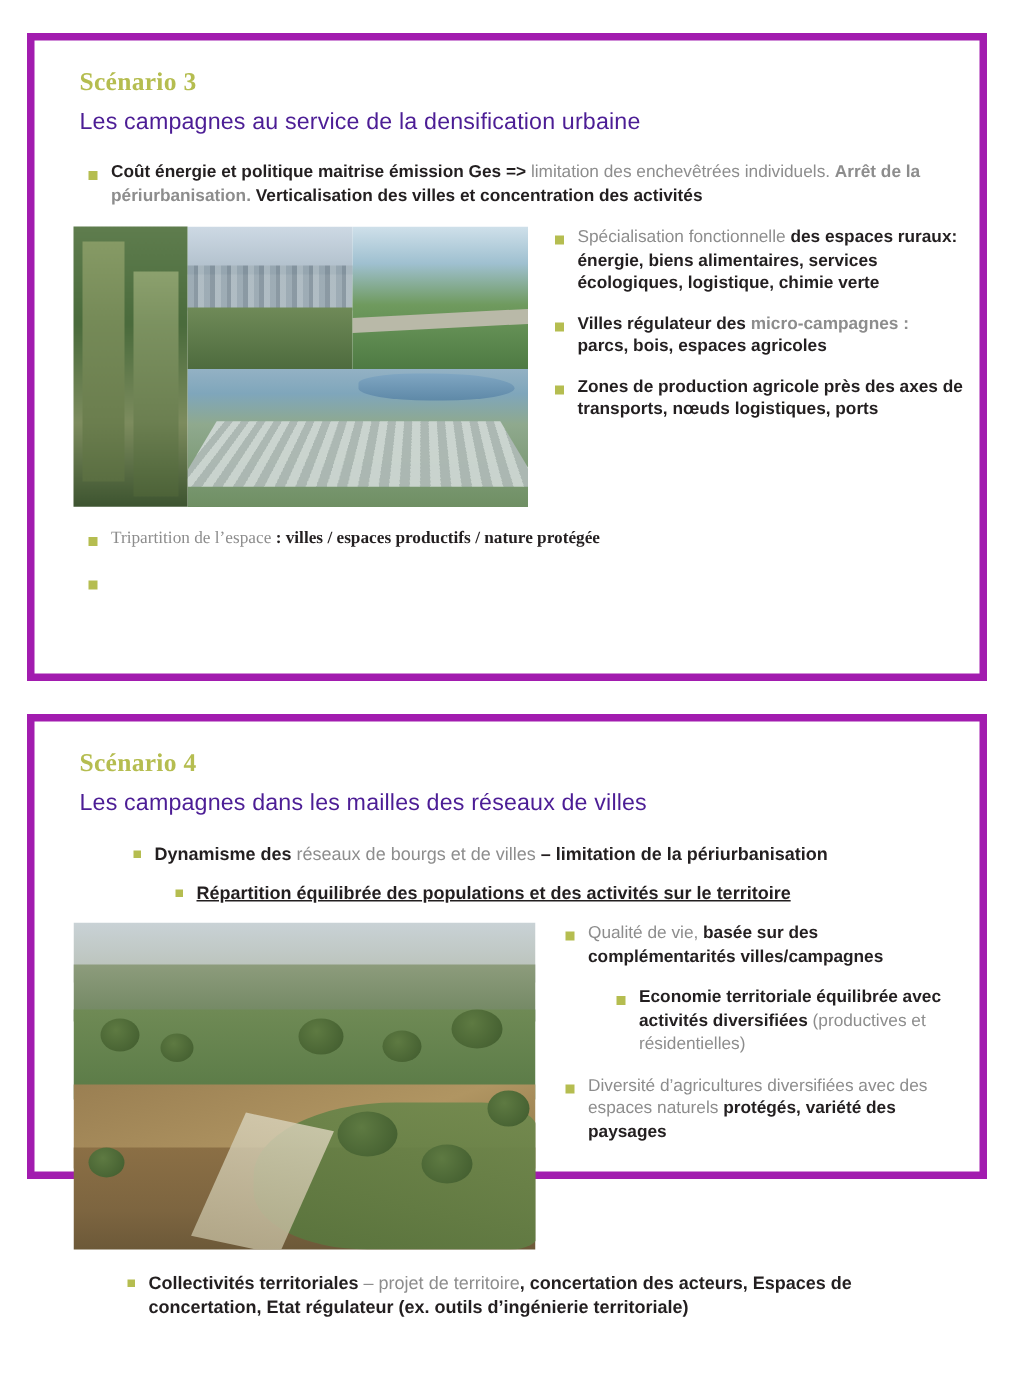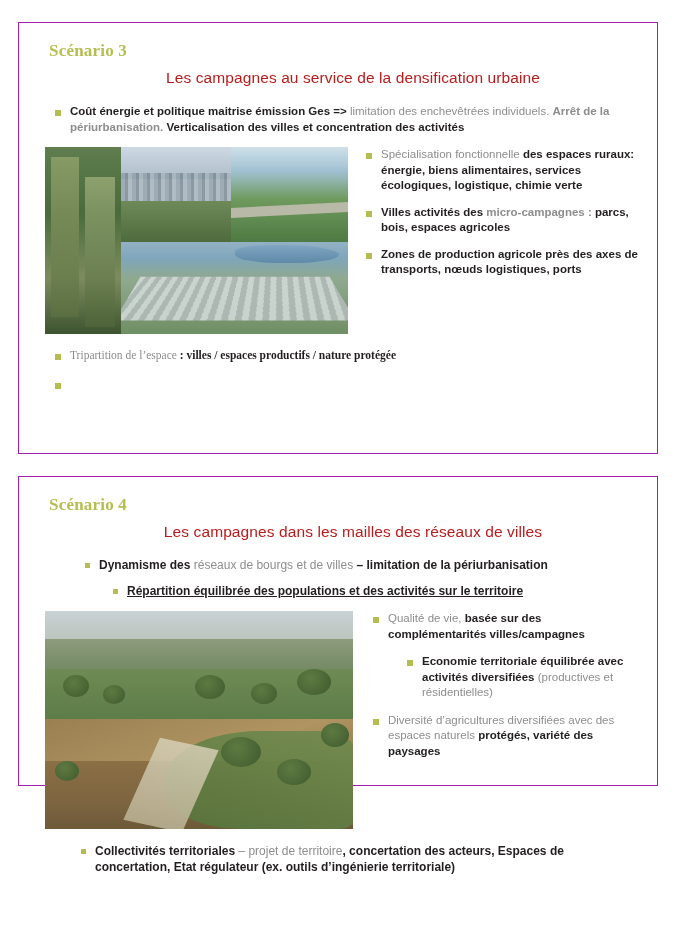--- a/index.html
+++ b/index.html
@@ -17,21 +17,21 @@
   .page {
     width: 675px;
     height: 928px;
     padding: 0;
     box-sizing: border-box;
     position: relative;
   }
   .slide {
     position: absolute;
     left: 18px;
-    border: 1px solid #a21caf;
+    border: 5px solid #a21caf;
     background: #ffffff;
     box-sizing: border-box;
   }
   #slide-1 {
     top: 22px;
     width: 640px;
     height: 432px;
   }
   #slide-2 {
     top: 476px;
@@ -41,24 +41,23 @@
   .slide-title {
     font-size: 17px;
     font-weight: bold;
     color: #b5bd50;
     letter-spacing: 0.2px;
     margin: 18px 0 0 30px;
     font-family: "Liberation Serif", serif;
   }
   .slide-subtitle {
     font-size: 15.5px;
-    color: #b91c1c;
+    color: #4c1d95;
     margin: 8px 0 0 30px;
     letter-spacing: 0.1px;
-    text-align: center;
   }
   .bullet-row {
     display: flex;
     align-items: flex-start;
   }
   .sq {
     width: 6px;
     height: 6px;
     background: #b5bd50;
     flex: 0 0 6px;
@@ -285,21 +284,21 @@
       <div id="s1-right">
         <div class="bullet-row">
           <span class="sq"></span>
           <span class="btext">
             <span class="gray">Spécialisation fonctionnelle </span><span class="bold">des espaces ruraux: énergie, biens alimentaires, services écologiques, logistique, chimie verte</span>
           </span>
         </div>
         <div class="bullet-row">
           <span class="sq"></span>
           <span class="btext">
-            <span class="bold">Villes activités des </span><span class="gray bold">micro-campagnes :</span><span class="bold"> parcs, bois, espaces agricoles</span>
+            <span class="bold">Villes régulateur des </span><span class="gray bold">micro-campagnes :</span><span class="bold"> parcs, bois, espaces agricoles</span>
           </span>
         </div>
         <div class="bullet-row">
           <span class="sq"></span>
           <span class="btext bold">Zones de production agricole près des axes de transports, nœuds logistiques, ports</span>
         </div>
       </div>
     </div>
 
     <div id="s1-bottom">

